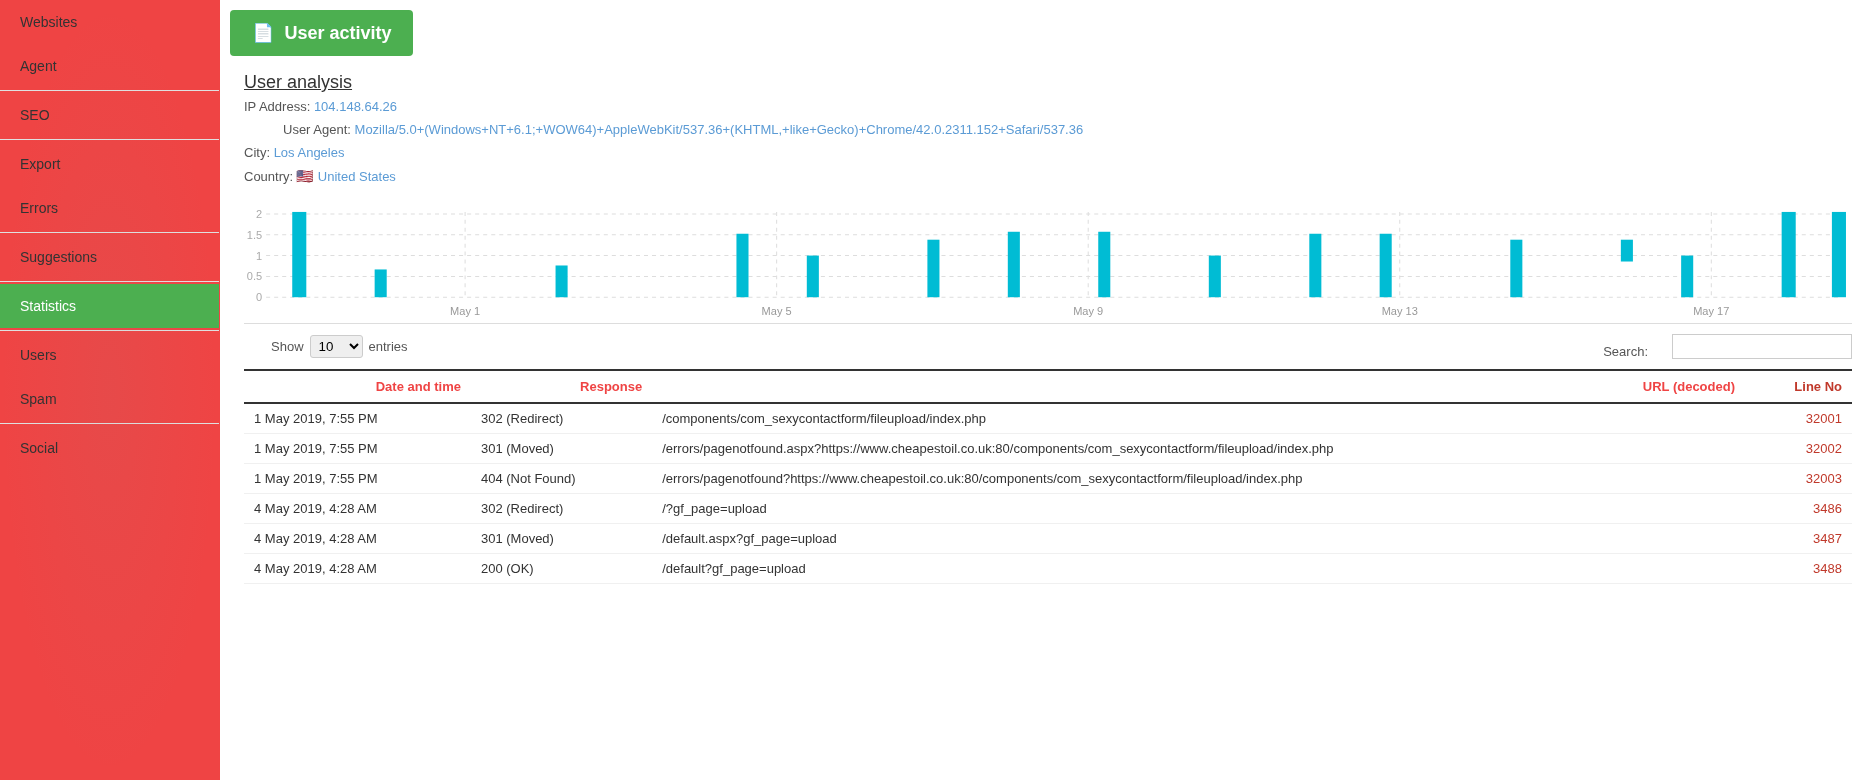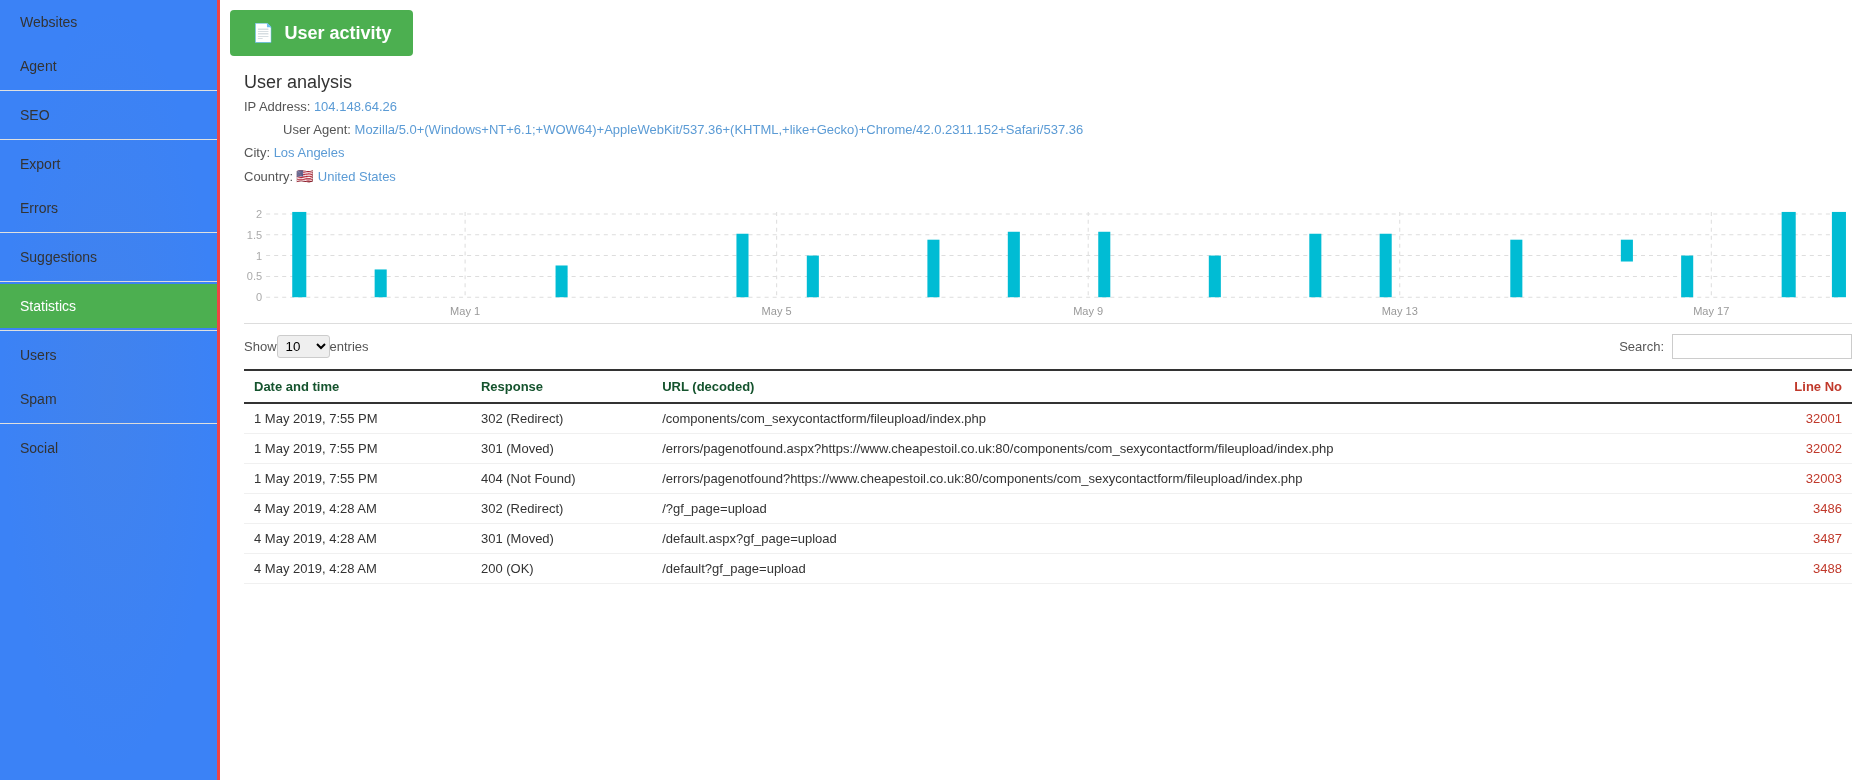--- a/index.html
+++ b/index.html
@@ -2,22 +2,22 @@
 <html><head>
   <meta charset="utf-8">
   <style>
     * { box-sizing: border-box; margin: 0; padding: 0; }
     body { font-family: Arial, sans-serif; font-size: 13px; background: #f0f0f0; display: flex; height: 780px; overflow: hidden; }
 
     
     .sidebar {
       width: 220px;
       min-width: 220px;
-      background: #3b82f6;
-      border-right: 3px solid #ef4444;
+      background: #ef4444;
+      border-right: 1px solid #ef4444;
       display: flex;
       flex-direction: column;
       position: relative;
       overflow: hidden;
     }
     .sidebar-bg {
       position: absolute;
       top: 0; left: 0; right: 0; bottom: 0;
       opacity: 0.08;
       background: radial-gradient(ellipse at center, #888 0%, transparent 70%);
@@ -68,20 +68,21 @@
 
     .content-area {
       padding: 16px 24px;
     }
 
     .page-title {
       font-size: 18px;
       font-weight: normal;
       color: #333;
       margin-bottom: 6px;
+      text-decoration: underline;
     }
     .page-subtitle {
       color: #666;
       font-size: 13px;
       margin-bottom: 14px;
     }
 
     .info-line {
       color: #5b9bd5;
       font-size: 13px;
@@ -106,32 +107,33 @@
     
     .table-controls {
       display: flex;
       justify-content: space-between;
       align-items: center;
       margin-bottom: 10px;
     }
     .show-entries {
       display: flex;
       align-items: center;
-      gap: 0;
+      gap: 6px;
       color: #555;
+      margin-left: 27px;
     }
     .show-entries select {
       padding: 2px 4px;
       border: 1px solid #ccc;
       border-radius: 3px;
     }
     .search-box {
       display: flex;
-      align-items: center;
-      gap: 8px;
+      align-items: flex-end;
+      gap: 24px;
       color: #555;
     }
     .search-box input {
       border: 1px solid #ccc;
       padding: 4px 8px;
       width: 180px;
       border-radius: 0;
       font-size: 13px;
     }
 
@@ -140,23 +142,23 @@
       width: 100%;
       border-collapse: collapse;
       font-size: 13px;
     }
     .data-table thead tr {
       border-top: 2px solid #333;
       border-bottom: 2px solid #333;
     }
     .data-table th {
       padding: 8px 10px;
-      text-align: left;
+      text-align: right;
       font-weight: bold;
-      color: #14532d;
+      color: #ef4444;
       white-space: nowrap;
     }
     .data-table th.right { text-align: right; color: #c0392b; }
     .data-table td {
       padding: 7px 10px;
       border-bottom: 1px solid #f0f0f0;
       color: #333;
     }
     .data-table td.line-no {
       text-align: right;

